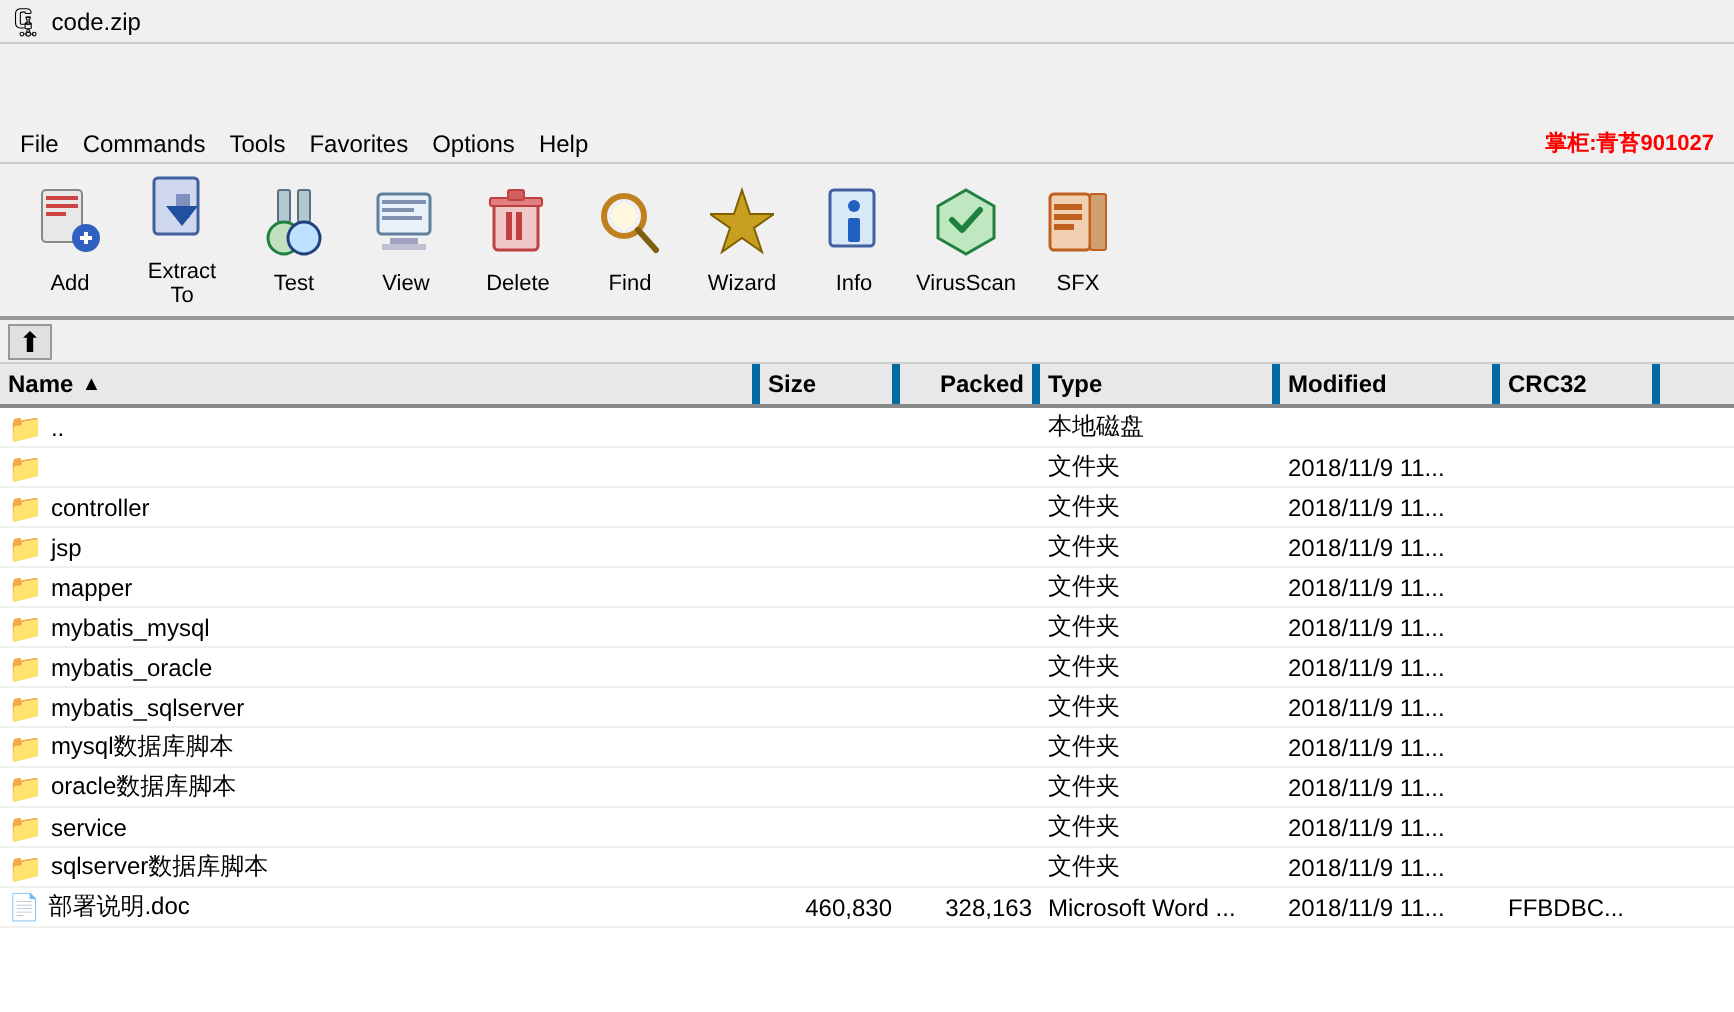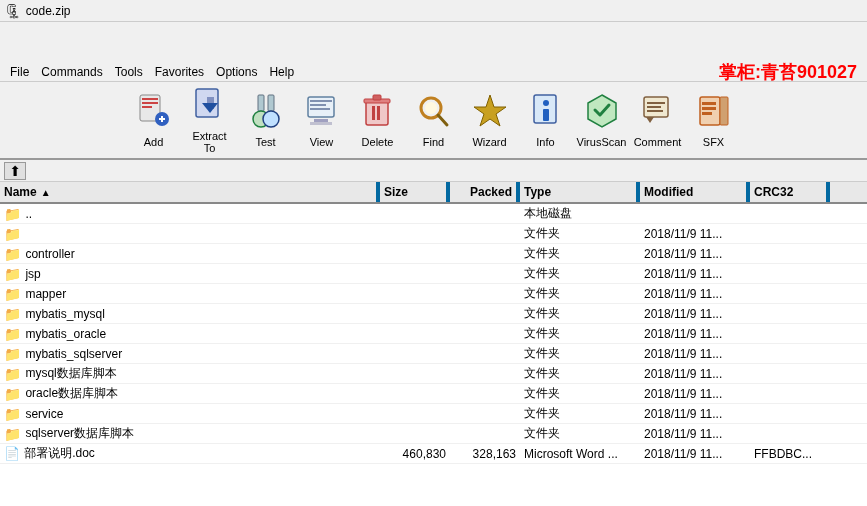--- a/index.html
+++ b/index.html
@@ -31,34 +31,33 @@
     .menu-item {
       padding: 1px 6px;
       cursor: pointer;
       color: #000;
       font-size: 12px;
     }
     .menu-brand {
       position: absolute;
       right: 10px;
       color: #ff0000;
-      font-size: 18px;
+      font-size: 11px;
       font-weight: bold;
     }
 
     
     #toolbar {
       background: #f0f0f0;
       height: 78px;
       display: flex;
       align-items: center;
       padding: 4px 8px;
       border-bottom: 2px solid #999;
       gap: 2px;
-      justify-content: center;
     }
     .toolbar-btn {
       display: flex;
       flex-direction: column;
       align-items: center;
       justify-content: center;
       width: 54px;
       height: 68px;
       cursor: pointer;
       border: 1px solid transparent;
@@ -291,32 +290,20 @@
   <button class="toolbar-btn">
     <span class="btn-icon icon-virus">
       <svg width="32" height="36" viewBox="0 0 32 36">
         <polygon points="16,2 30,10 30,26 16,34 2,26 2,10" fill="#c0e8c0" stroke="#208040" stroke-width="1.5"></polygon>
         <path d="M9 17 L14 22 L23 12" stroke="#208040" stroke-width="3" fill="none" stroke-linecap="round" stroke-linejoin="round"></path>
       </svg>
     </span>
     <span class="btn-label">VirusScan</span>
   </button>
 
-  <button class="toolbar-btn">
-    <span class="btn-icon icon-comment">
-      <svg width="32" height="36" viewBox="0 0 32 36">
-        <rect x="2" y="4" width="24" height="20" rx="2" fill="#f0e8d0" stroke="#806040" stroke-width="1.5"></rect>
-        <polygon points="4,24 12,24 8,30" fill="#806040"></polygon>
-        <rect x="5" y="9" width="18" height="2" fill="#806040"></rect>
-        <rect x="5" y="13" width="14" height="2" fill="#806040"></rect>
-        <rect x="5" y="17" width="16" height="2" fill="#806040"></rect>
-      </svg>
-    </span>
-    <span class="btn-label">Comment</span>
-  </button>
 
   <button class="toolbar-btn">
     <span class="btn-icon icon-sfx">
       <svg width="32" height="36" viewBox="0 0 32 36">
         <rect x="2" y="4" width="20" height="28" rx="2" fill="#f0d0b0" stroke="#c06020" stroke-width="1.5"></rect>
         <rect x="22" y="4" width="8" height="28" rx="1" fill="#d0a070" stroke="#c06020" stroke-width="1"></rect>
         <rect x="4" y="9" width="14" height="3" fill="#c06020"></rect>
         <rect x="4" y="14" width="14" height="3" fill="#c06020"></rect>
         <rect x="4" y="19" width="10" height="3" fill="#c06020"></rect>
       </svg>

